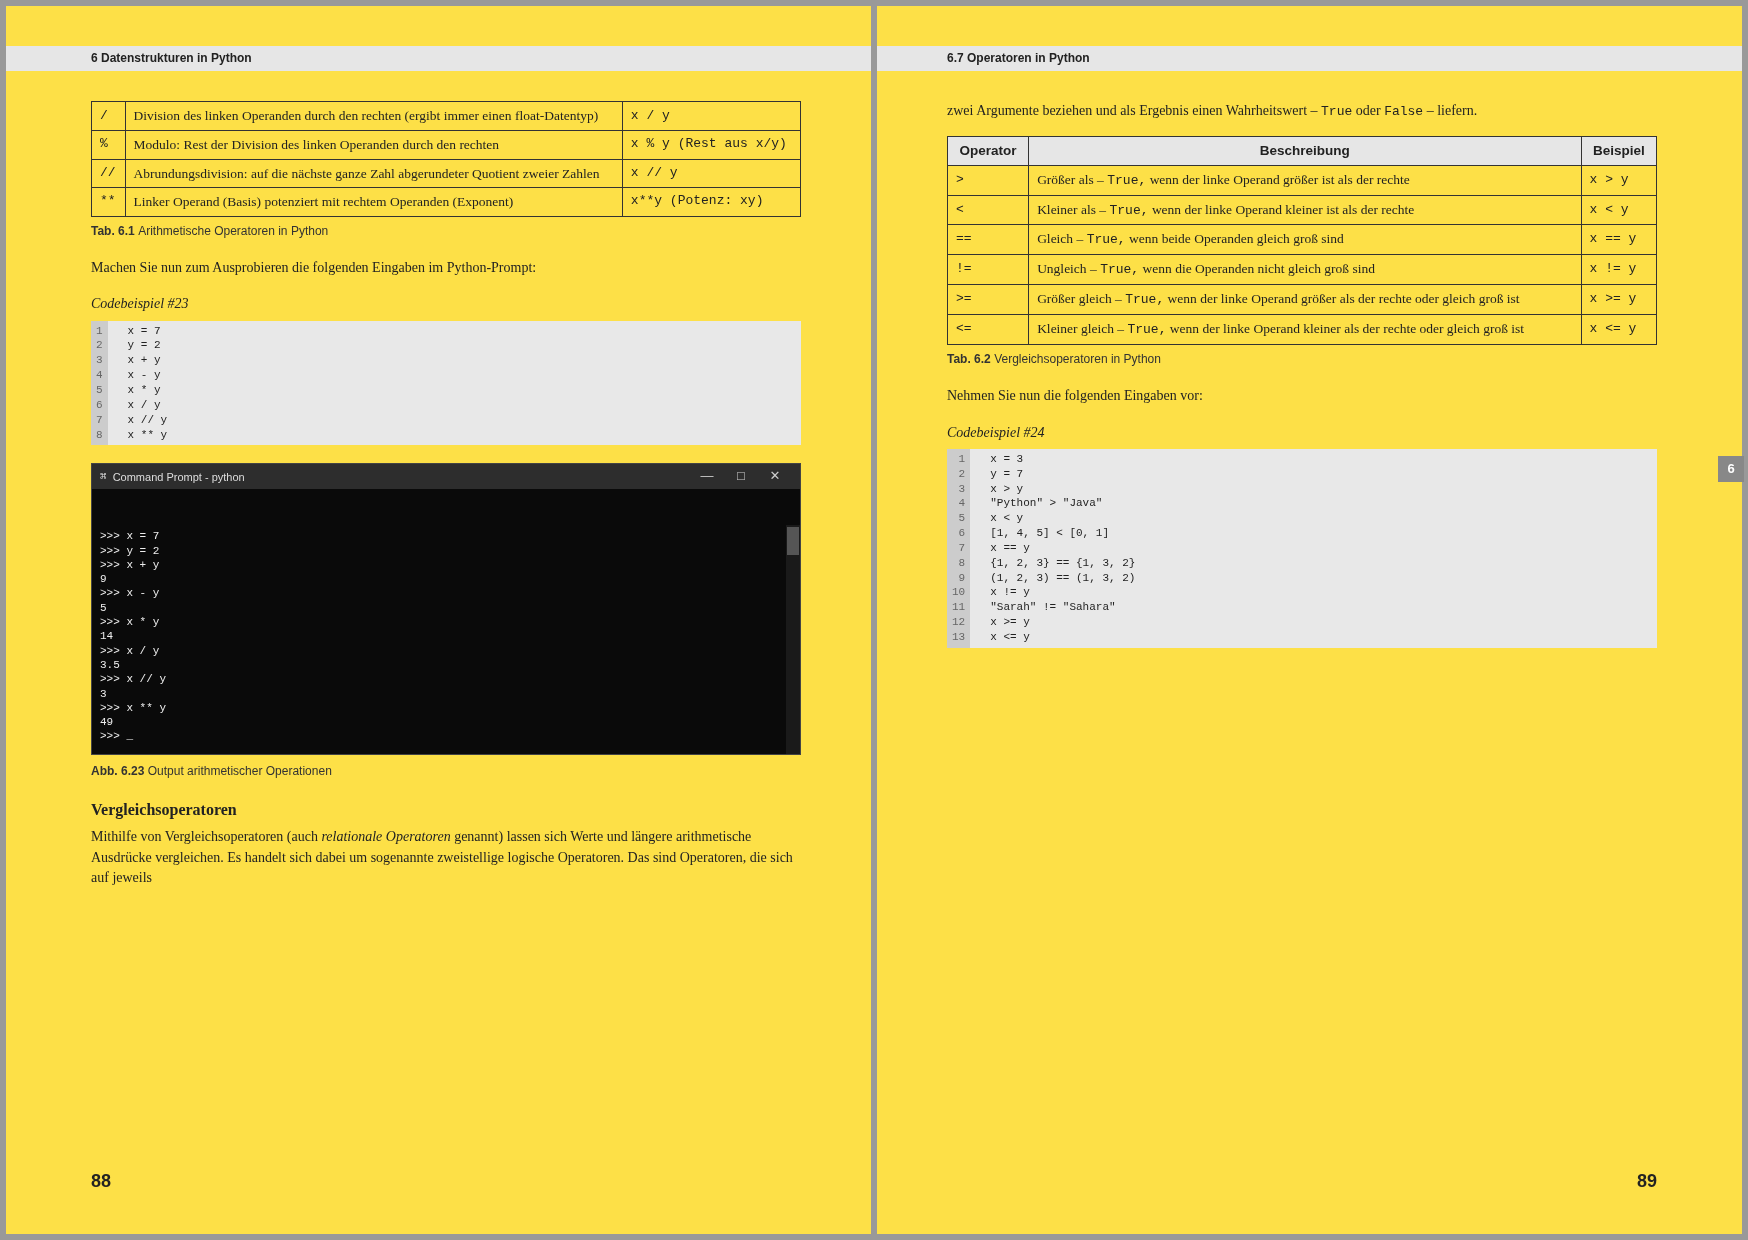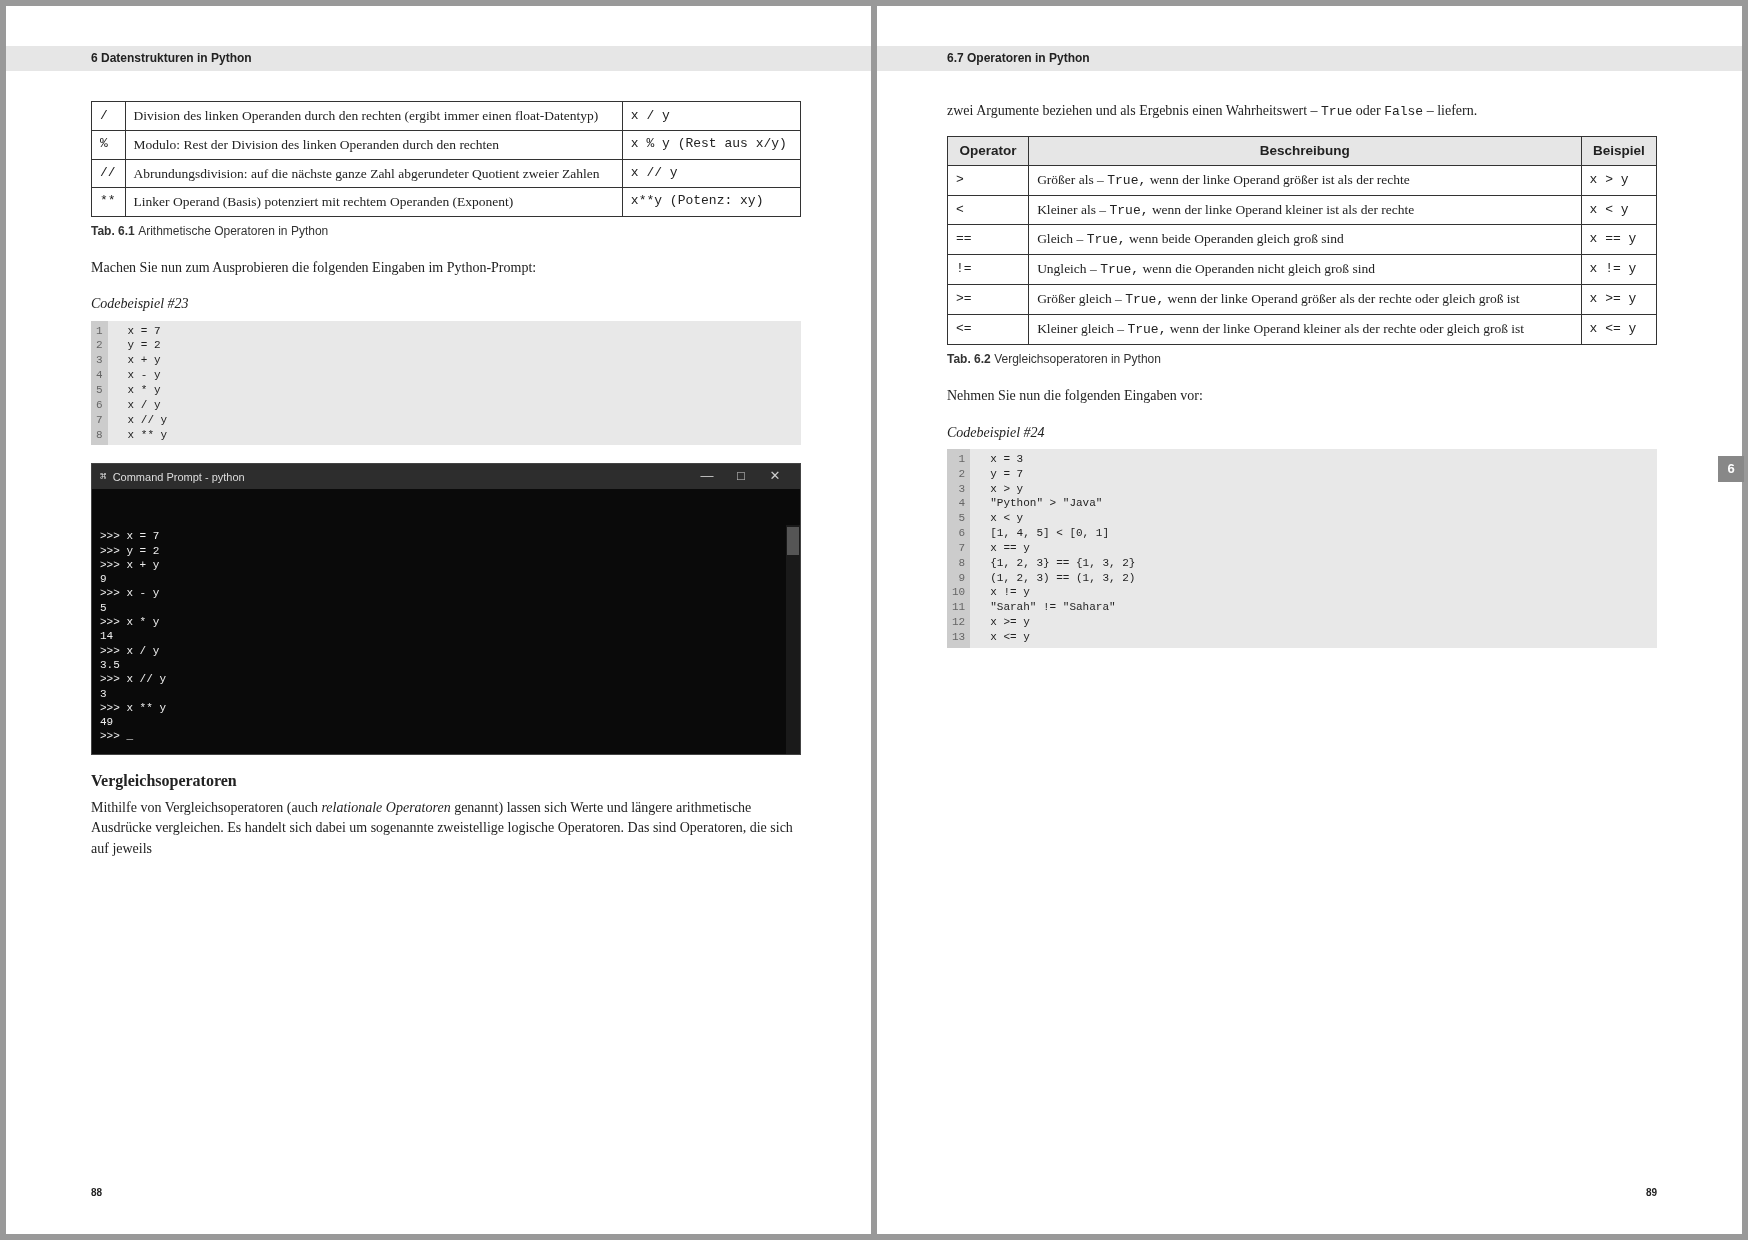--- a/index.html
+++ b/index.html
@@ -10,21 +10,21 @@
     padding: 6px;
   }
   .spread {
     display: flex;
     gap: 6px;
     width: 1736px;
     height: 1228px;
     margin: 0 auto;
   }
   .page {
-    background: #ffffff;
+    background: #fde047;
     flex: 1;
     position: relative;
     padding: 40px 70px 40px 85px;
     font-size: 14px;
     line-height: 1.45;
   }
   .page.right { padding: 40px 85px 40px 70px; }
   .running-head {
     background: #e6e6e6;
     margin: 0 -70px 30px -85px;
@@ -33,23 +33,23 @@
     font-size: 12px;
     font-weight: 600;
   }
   .page.right .running-head {
     margin: 0 -85px 30px -70px;
     padding: 4px 85px 4px 70px;
     text-align: left;
   }
   .page-number {
     position: absolute;
-    bottom: 34px;
-    font-family: 'Segoe UI', Arial, sans-serif;
-    font-size: 10px;
+    bottom: 40px;
+    font-family: 'Segoe UI', Arial, sans-serif;
+    font-size: 18px;
     font-weight: 700;
   }
   .page.left .page-number { left: 85px; }
   .page.right .page-number { right: 85px; }
   table.op {
     width: 100%;
     border-collapse: collapse;
     font-size: 13.5px;
     margin-bottom: 6px;
   }
@@ -234,20 +234,23 @@
 5
 &gt;&gt;&gt; x * y
 14
 &gt;&gt;&gt; x / y
 3.5
 &gt;&gt;&gt; x // y
 3
 &gt;&gt;&gt; x ** y
 49
 &gt;&gt;&gt; _</span><div class="scroll"><div class="thumb"></div></div></div>
+    </div>
+    <div class="caption">
+      <b>Abb. 6.23</b>&nbsp;<span>Output arithmetischer Operationen</span>
     </div>
 
     <h3 class="sub">Vergleichsoperatoren</h3>
     <p class="body">
       <span>Mithilfe von Vergleichsoperatoren (auch </span><em>relationale Operatoren</em><span> genannt) lassen sich Werte und längere arithmetische Ausdrücke vergleichen. Es handelt sich dabei um sogenannte zweistellige logische Operatoren. Das sind Operatoren, die sich auf jeweils</span>
     </p>
 
     <div class="page-number">88</div>
   </div>
 

